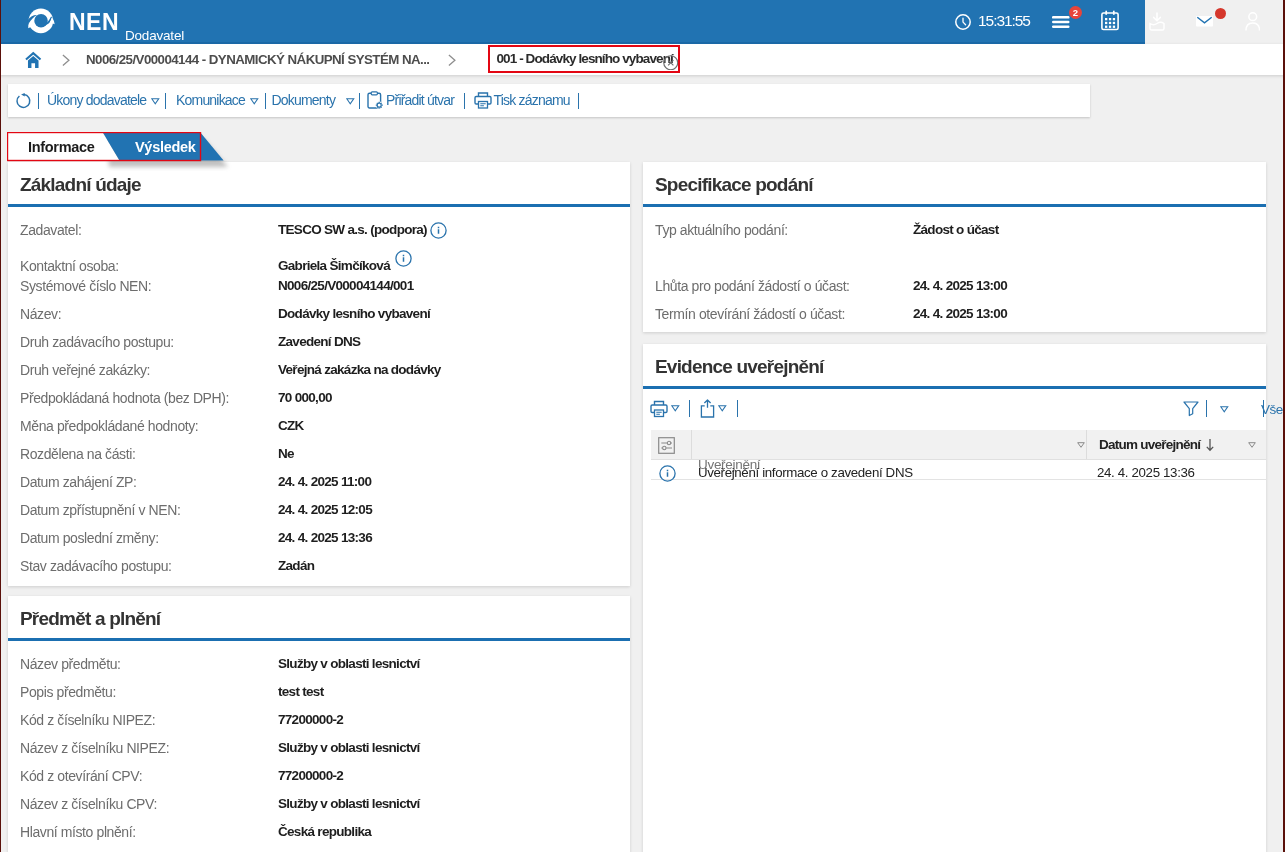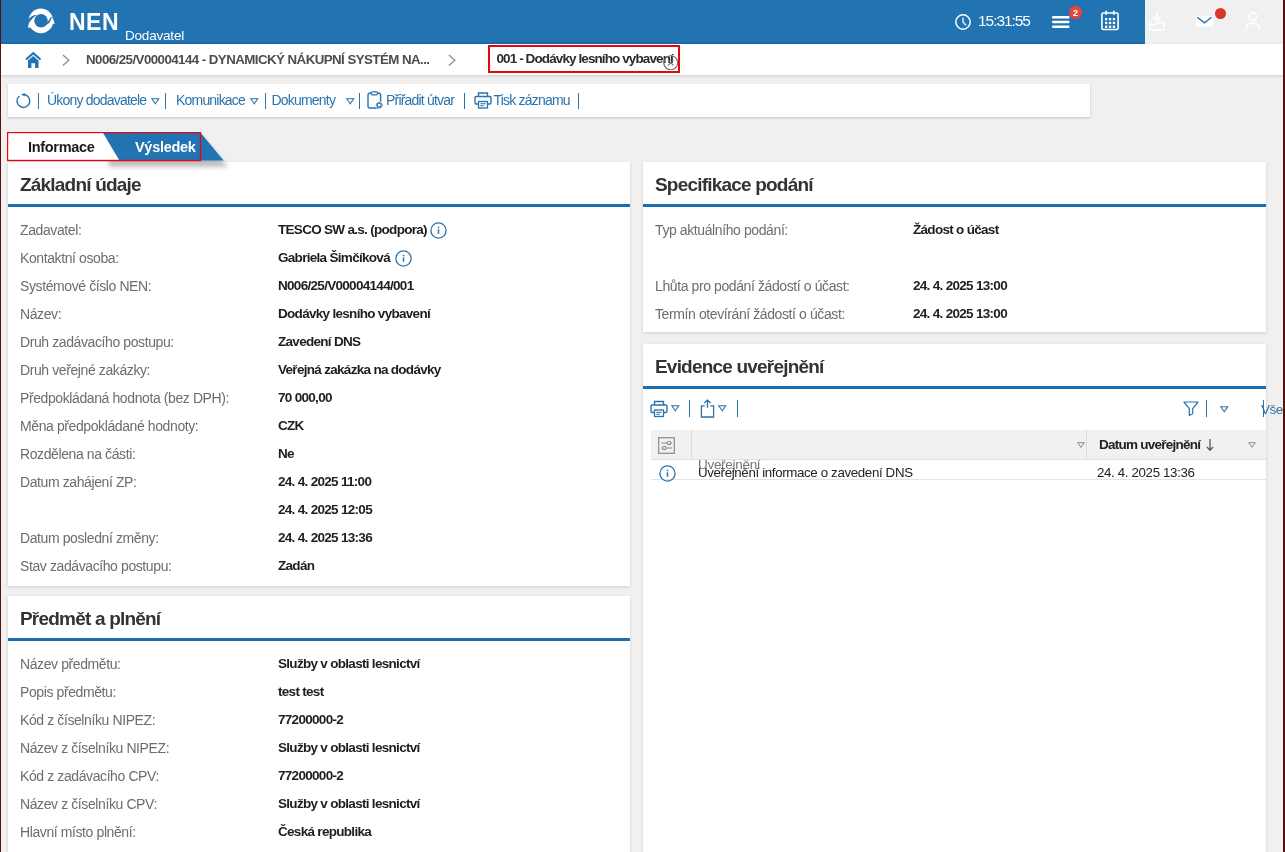--- a/index.html
+++ b/index.html
@@ -184,21 +184,21 @@
     </svg>
   </div>
 
   <div class="panel" id="p1">
     <h2>Základní údaje</h2>
     <div class="rule"></div>
     <div class="row" style="top:54px">
       <span class="l">Zadavatel:</span>
       <span class="v">TESCO SW a.s. (podpora)</span>
     </div>
-    <div class="row" style="top:82px">
+    <div class="row" style="top:90px">
       <span class="l">Kontaktní osoba:</span>
       <span class="v">Gabriela Šimčíková</span>
     </div>
     <div class="row" style="top:110px">
       <span class="l">Systémové číslo NEN:</span>
       <span class="v">N006/25/V00004144/001</span>
     </div>
     <div class="row" style="top:138px">
       <span class="l">Název:</span>
       <span class="v">Dodávky lesního vybavení</span>
@@ -221,20 +221,21 @@
     </div>
     <div class="row" style="top:278px">
       <span class="l">Rozdělena na části:</span>
       <span class="v">Ne</span>
     </div>
     <div class="row" style="top:306px">
       <span class="l">Datum zahájení ZP:</span>
       <span class="v">24. 4. 2025 11:00</span>
     </div>
     <div class="row" style="top:334px">
+      <span class="l">Datum zpřístupnění v NEN:</span>
       <span class="v">24. 4. 2025 12:05</span>
     </div>
     <div class="row" style="top:362px">
       <span class="l">Datum poslední změny:</span>
       <span class="v">24. 4. 2025 13:36</span>
     </div>
     <div class="row" style="top:390px">
       <span class="l">Stav zadávacího postupu:</span>
       <span class="v">Zadán</span>
     </div>
@@ -261,21 +262,21 @@
     </div>
     <div class="row" style="top:110px">
       <span class="l">Kód z číselníku NIPEZ:</span>
       <span class="v">77200000-2</span>
     </div>
     <div class="row" style="top:138px">
       <span class="l">Název z číselníku NIPEZ:</span>
       <span class="v">Služby v oblasti lesnictví</span>
     </div>
     <div class="row" style="top:166px">
-      <span class="l">Kód z zadávacího CPV:</span>
+      <span class="l">Kód z otevírání CPV:</span>
       <span class="v">77200000-2</span>
     </div>
     <div class="row" style="top:194px">
       <span class="l">Název z číselníku CPV:</span>
       <span class="v">Služby v oblasti lesnictví</span>
     </div>
     <div class="row" style="top:222px">
       <span class="l">Hlavní místo plnění:</span>
       <span class="v">Česká republika</span>
     </div>

